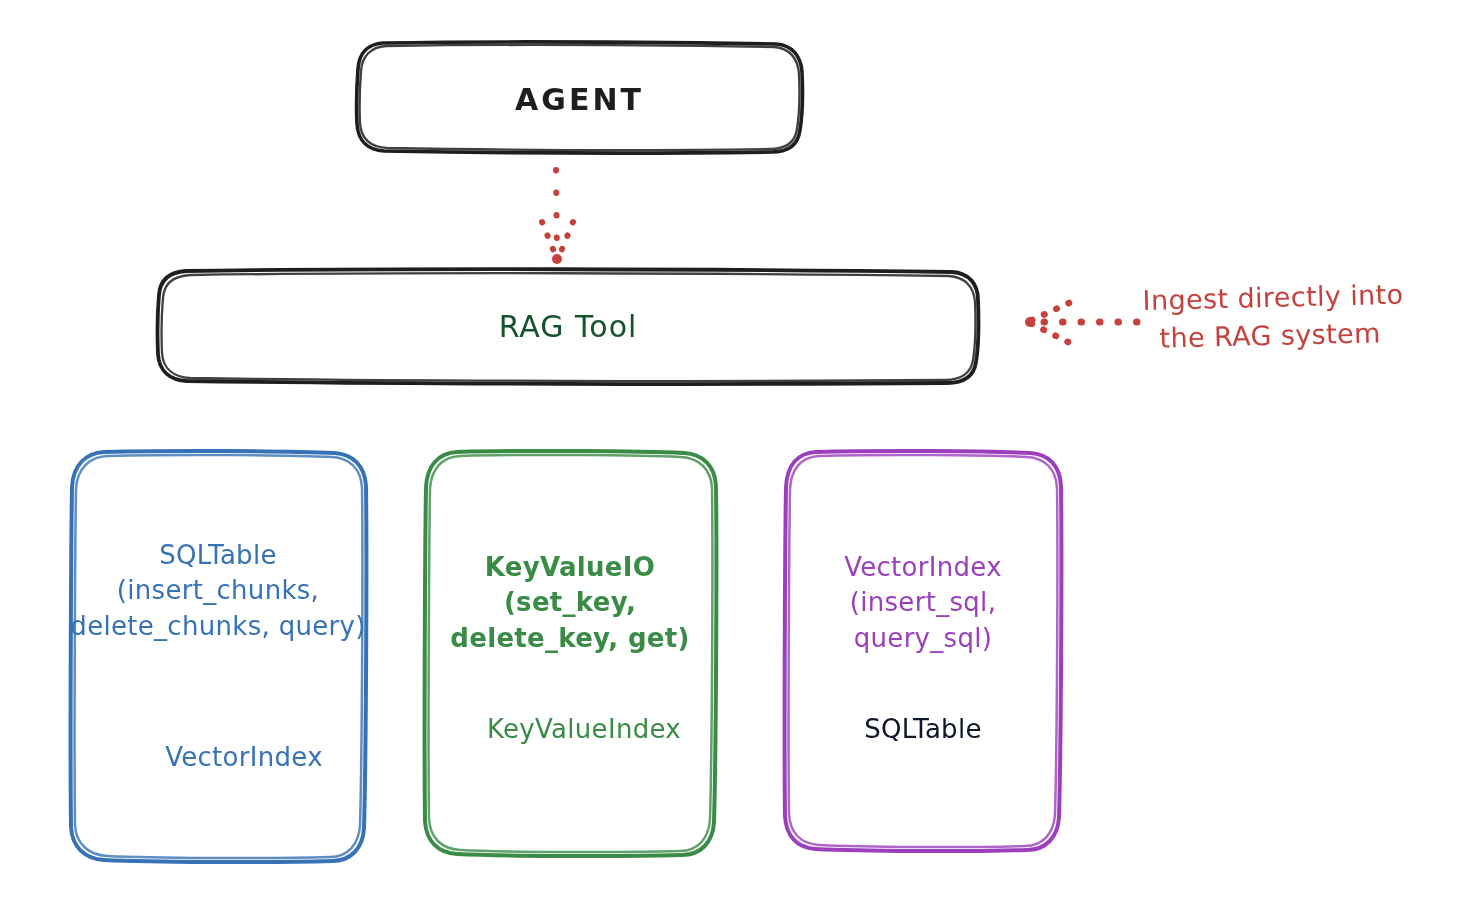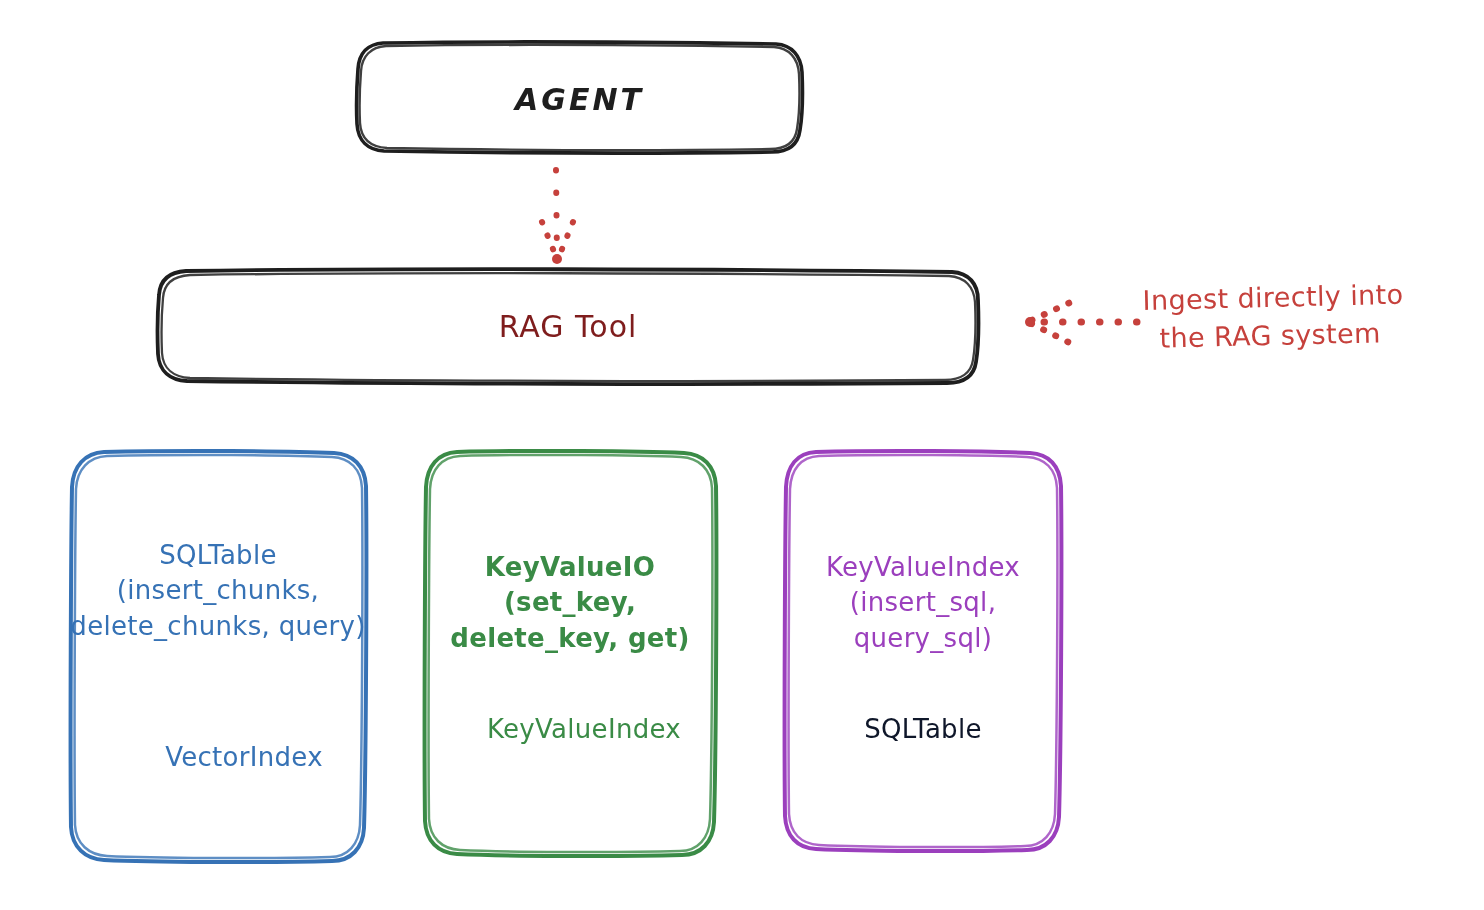--- a/index.html
+++ b/index.html
@@ -30,33 +30,32 @@
     pointer-events: none;
     font-family: "DejaVu Sans", sans-serif;
     font-weight: 400;
   }
   
   #agent-label {
     left: 357px;
     top: 80px;
     width: 445px;
     font-size: 30px;
-    font-style: italic;
     font-weight: 700;
     letter-spacing: 3px;
     color: #1e1e1e;
   }
   
   #ragtool-label {
     left: 158px;
     top: 307px;
     width: 820px;
     font-size: 30px;
     letter-spacing: 1px;
-    color: #7f1d1d;
+    color: #14532d;
   }
   
   .leaf-label {
     position: absolute;
     text-align: center;
     line-height: 1.36;
     letter-spacing: 0.3px;
     font-size: 26px;
     pointer-events: none;
   }
@@ -207,21 +206,21 @@
 (insert_chunks,
 delete_chunks,
 query)</div>
 <div class="leaf-label" id="vectorio-index">VectorIndex</div>
 
 <div class="leaf-label" id="kvio-api">KeyValueIO
 (set_key,
 delete_key, get)</div>
 <div class="leaf-label" id="kvio-index">KeyValueIndex</div>
 
-<div class="leaf-label" id="relio-api">KeyValueIndex
+<div class="leaf-label" id="relio-api">VectorIndex
 (insert_sql,
 query_sql)</div>
 <div class="leaf-label" id="relio-index">SQLTable</div>
 
 <div id="ingest-note">
   <span class="l1">Ingest directly into</span>
   <span class="l2">the RAG system</span>
 </div>
 
 </body></html>

